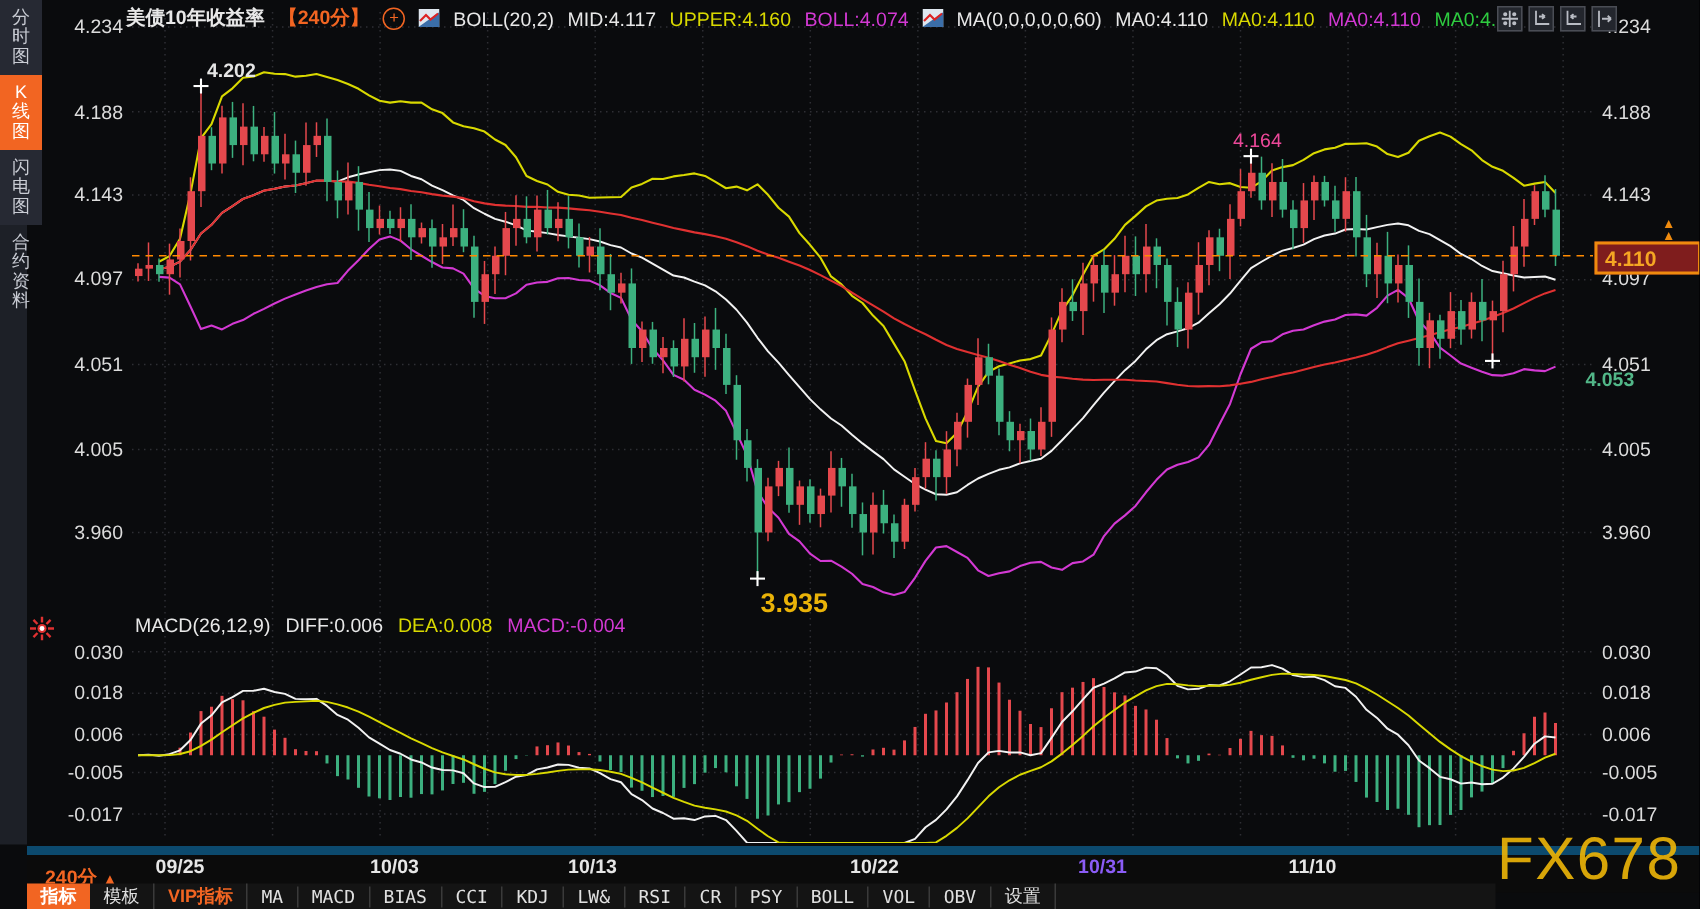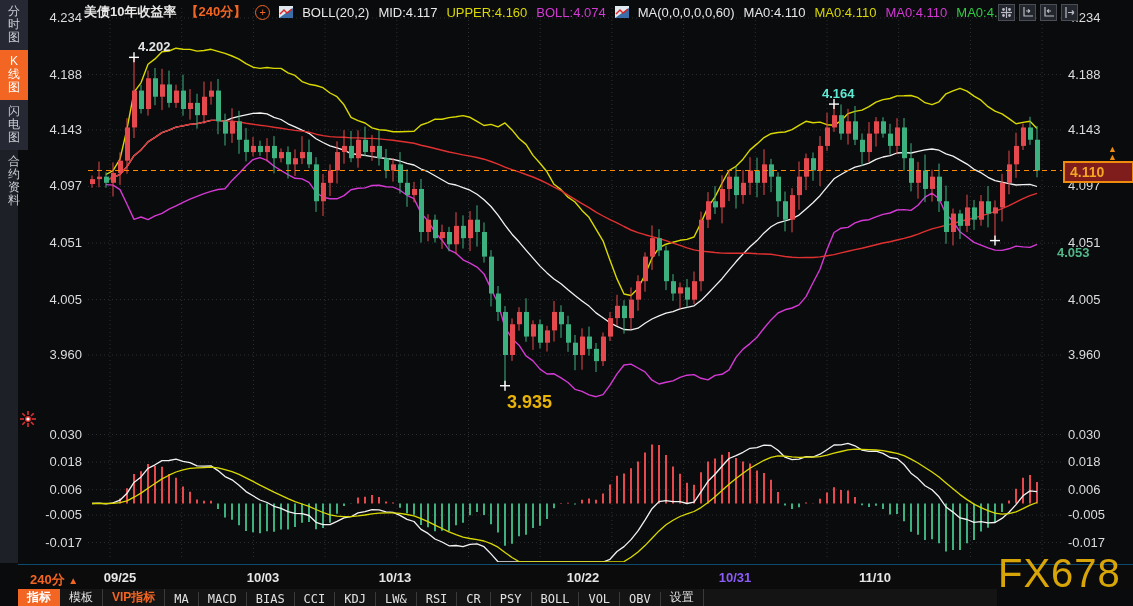--- a/index.html
+++ b/index.html
@@ -21,24 +21,24 @@
   .tool-btn{width:15px;height:15px;background:#23262d;border:1px solid #4a4d55;display:flex;align-items:center;justify-content:center;cursor:pointer;}
   
   #macd-header{position:absolute;left:90px;top:409px;display:flex;gap:10px;font-size:13px;z-index:40;white-space:nowrap;}
   
   .annot{position:absolute;font-size:13px;font-weight:700;z-index:25;}
   #price-tag{position:absolute;left:1063px;width:62px;height:18px;border:2px solid #ef8b0e;background:#7f1d1d;
              color:#f5a623;font-size:14px;font-weight:700;line-height:18px;padding-left:5px;z-index:35;}
   #price-arrow{position:absolute;left:1108px;color:#ef8b0e;font-size:9px;z-index:36;line-height:8px;text-align:center;}
   #alert-icon{position:absolute;left:20px;top:411px;width:16px;height:16px;z-index:30;cursor:pointer;}
   
-  #xaxis-row{position:absolute;left:18px;top:564px;width:1115px;height:25px;background:#0b0b0b;border-top:1px solid #0c4a6e;z-index:15;}
+  #xaxis-row{position:absolute;left:18px;top:564px;width:1115px;height:25px;background:#0b0b0b;border-top:6px solid #0c4a6e;z-index:15;}
   #period-label{position:absolute;left:12px;top:6px;color:#f26522;font-size:13px;font-weight:700;cursor:pointer;}
   #period-arrow{color:#f26522;font-size:10px;}
-  #toolbar{position:absolute;left:18px;top:589px;width:979px;height:17px;background:#141414;display:flex;align-items:flex-end;z-index:50;}
+  #toolbar{position:absolute;left:18px;top:589px;width:979px;height:17px;background:#141414;display:flex;align-items:center;z-index:50;}
   .tb-item{display:flex;align-items:center;padding:0 9px;font-family:"DejaVu Sans Mono",monospace;font-size:12px;
            color:#e0e0e0;border-right:1px solid #3a3a3a;cursor:pointer;white-space:nowrap;}
   .tb-item.active{background:#f26522;color:#fff;border-right:none;font-family:"Liberation Sans",sans-serif;font-weight:700;}
   .tb-item.vip{color:#f26522;font-family:"Liberation Sans",sans-serif;font-weight:700;}
   #watermark{position:absolute;left:998px;top:551px;font-size:40px;color:#eab308;opacity:.92;z-index:60;
              font-family:"Liberation Sans",sans-serif;letter-spacing:1px;}
   #chart-svg{position:absolute;left:0;top:0;z-index:10;}
   #overlay{position:absolute;left:0;top:0;width:1133px;height:606px;z-index:22;pointer-events:none;}
 </style>
 </head>
@@ -589,20 +589,26 @@
         </svg>
       </div>
       <div class="tool-btn">
         <svg width="11" height="11" viewBox="0 0 11 11" stroke="#b9bcc4" stroke-width="1.2" fill="none">
           <path d="M2,0 V11"></path>
           <path d="M4,5.5 L10,5.5 M10,5.5 L7.8,3.5 M10,5.5 L7.8,7.5"></path>
         </svg>
       </div>
     </div>
 
+  <div id="macd-header">
+    <span class="t-white">MACD(26,12,9)</span>
+    <span class="t-white">DIFF:0.006</span>
+    <span class="t-yellow">DEA:0.008</span>
+    <span class="t-magenta">MACD:-0.004</span>
+  </div>
 
   <span id="alert-icon">
     <svg width="16" height="16" viewBox="0 0 16 16">
       <g stroke="#e03131" stroke-width="1.6">
         <line x1="8" y1="0" x2="8" y2="4"></line>
           <line x1="8" y1="12" x2="8" y2="16"></line>
         <line x1="0" y1="8" x2="4" y2="8"></line>
           <line x1="12" y1="8" x2="16" y2="8"></line>
         <line x1="2.3" y1="2.3" x2="5" y2="5"></line>
           <line x1="11" y1="11" x2="13.7" y2="13.7"></line>
@@ -667,17 +673,17 @@
       <div style="position: absolute; left: 1068px; top: 507px; font-size: 13px; color: rgb(220, 220, 220);">-0.005</div>
       <div style="position: absolute; left: 0px; width: 82px; text-align: right; top: 534.6px; font-size: 13px; color: rgb(220, 220, 220);">-0.017</div>
       <div style="position: absolute; left: 1068px; top: 534.6px; font-size: 13px; color: rgb(220, 220, 220);">-0.017</div>
       <div style="position: absolute; left: 90px; top: 570px; width: 60px; text-align: center; font-size: 13px; font-weight: 700; color: rgb(230, 230, 230);">09/25</div>
       <div style="position: absolute; left: 233px; top: 570px; width: 60px; text-align: center; font-size: 13px; font-weight: 700; color: rgb(230, 230, 230);">10/03</div>
       <div style="position: absolute; left: 365px; top: 570px; width: 60px; text-align: center; font-size: 13px; font-weight: 700; color: rgb(230, 230, 230);">10/13</div>
       <div style="position: absolute; left: 553px; top: 570px; width: 60px; text-align: center; font-size: 13px; font-weight: 700; color: rgb(230, 230, 230);">10/22</div>
       <div style="position: absolute; left: 705px; top: 570px; width: 60px; text-align: center; font-size: 13px; font-weight: 700; color: #8b5cf6;">10/31</div>
       <div style="position: absolute; left: 845px; top: 570px; width: 60px; text-align: center; font-size: 13px; font-weight: 700; color: rgb(230, 230, 230);">11/10</div>
       <div class="annot" style="position: absolute; left: 138px; top: 39.3568px; color: #e5e5e5; font-size: 13px; font-weight: 700;">4.202</div>
-      <div class="annot" style="position: absolute; left: 822px; top: 86.093px; color: #5eead4; font-size: 13px; font-weight: 700;">4.164</div>
+      <div class="annot" style="position: absolute; left: 822px; top: 86.093px; color: #ec4899; font-size: 13px; font-weight: 400;">4.164</div>
       <div class="annot" style="position: absolute; left: 507px; top: 391.74px; color: #eab308; font-size: 18px; font-weight: 700;">3.935</div>
       <div class="annot" style="position: absolute; left: 1057px; top: 244.612px; color: rgb(82, 183, 136); font-size: 13px; font-weight: 700;">4.053</div>
     </div>
 </div>
 
 </body></html>

